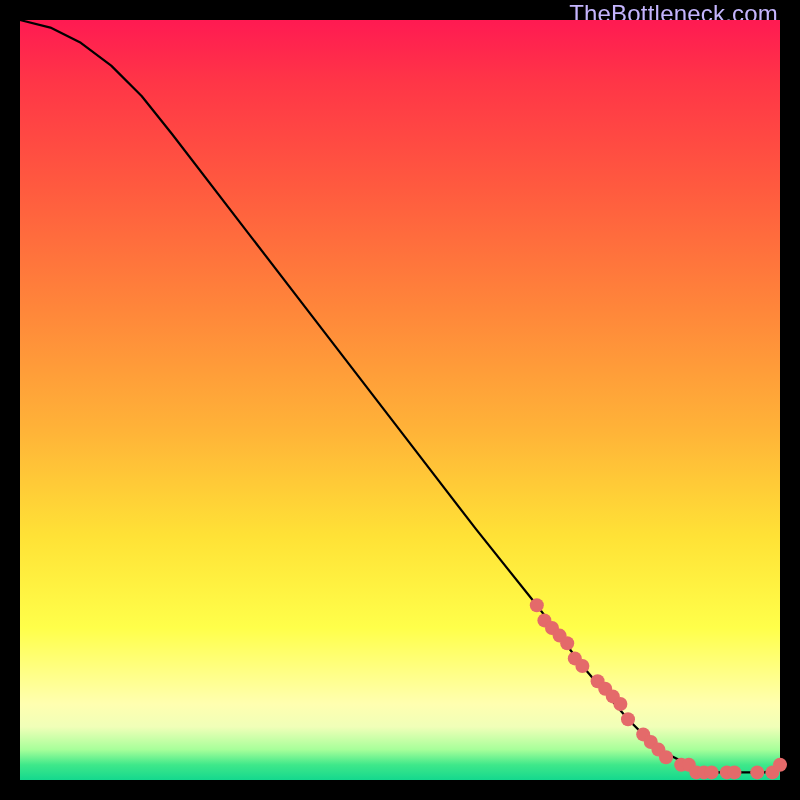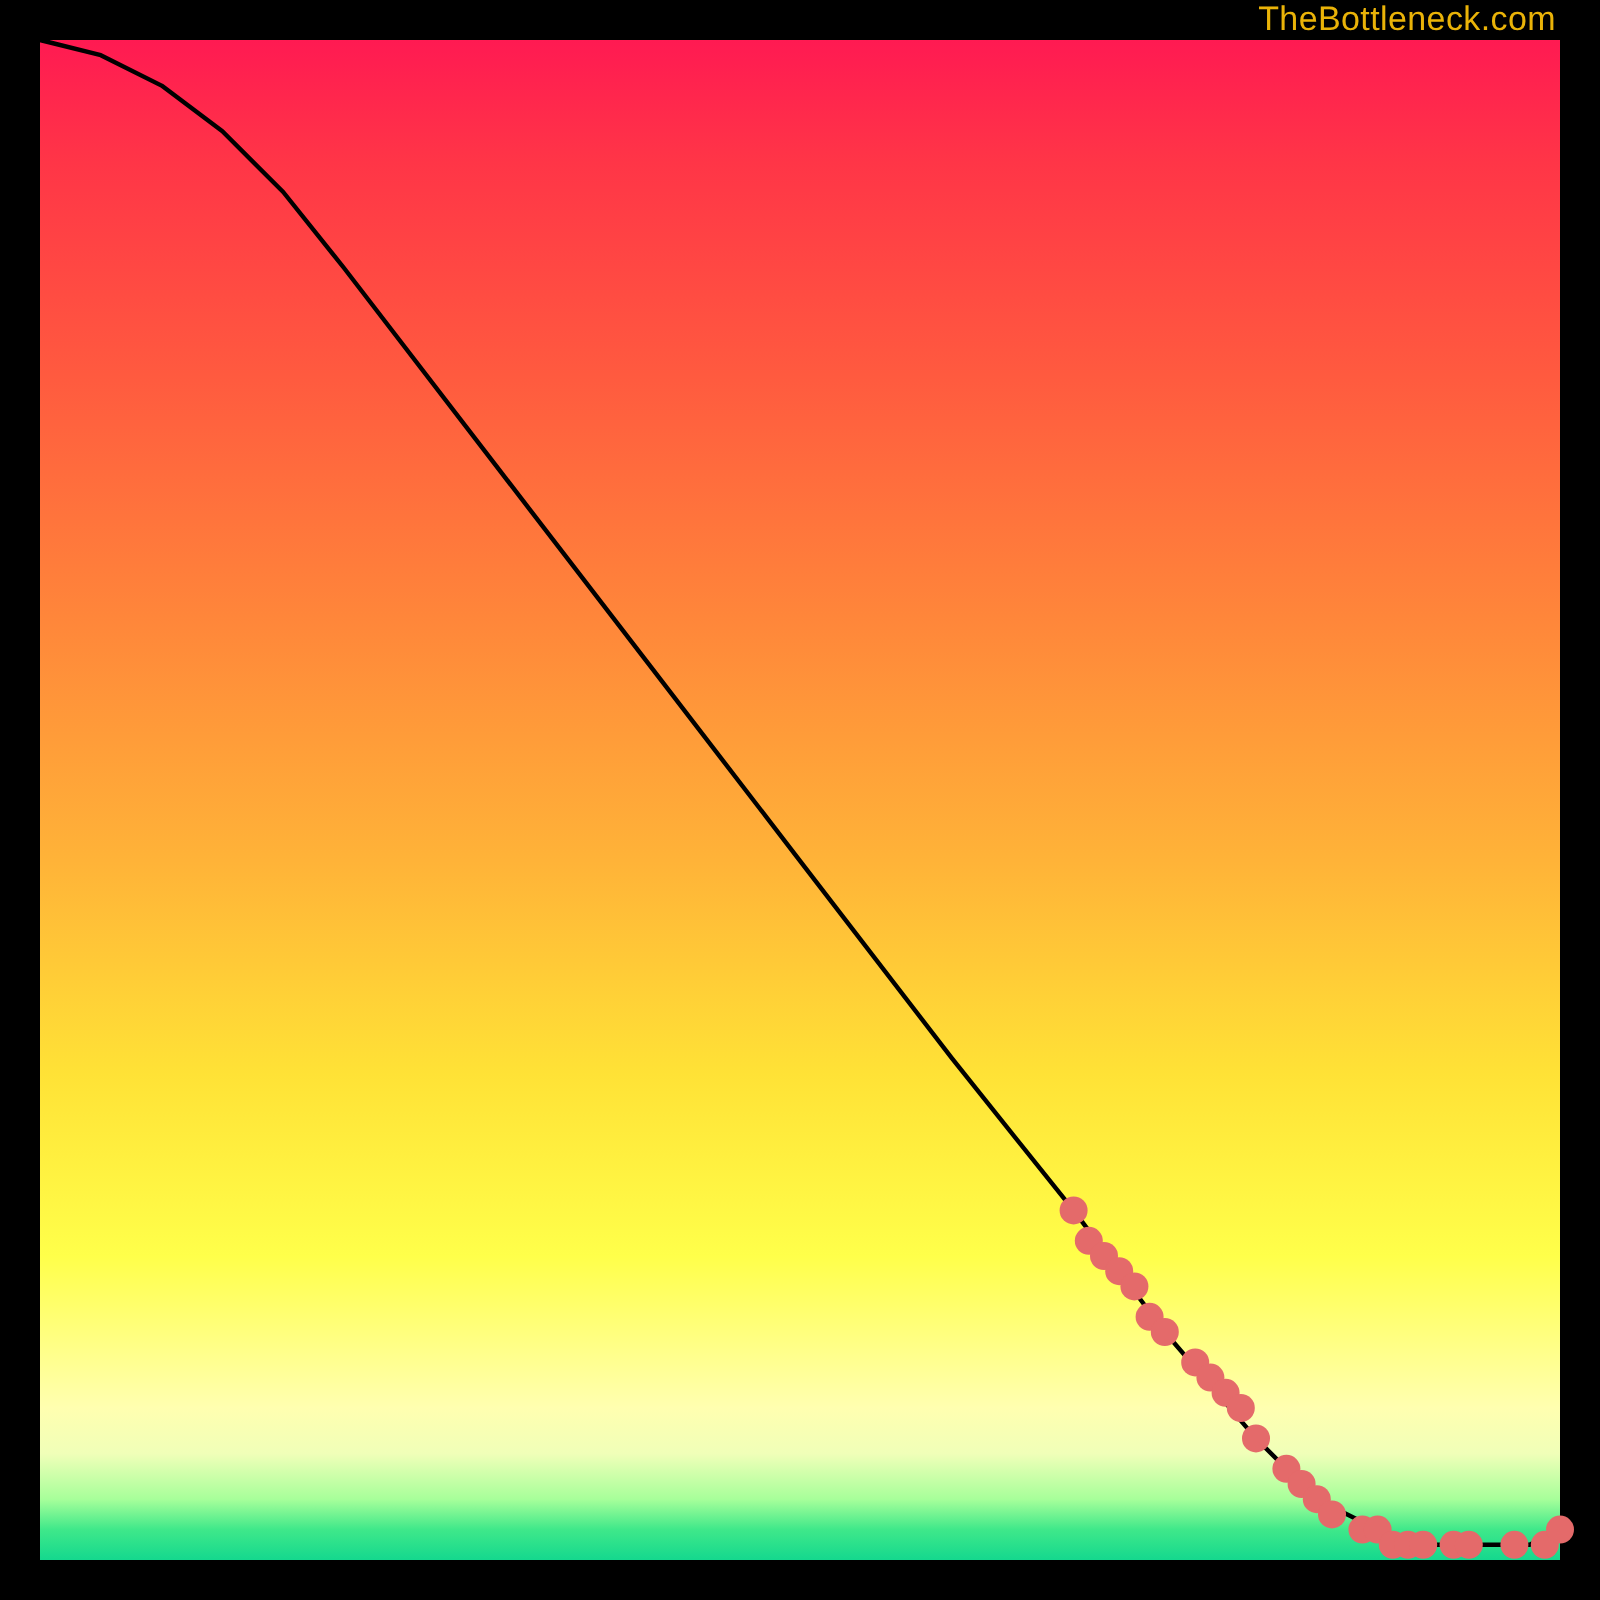--- a/index.html
+++ b/index.html
@@ -37,22 +37,22 @@
       #f0ffb8 93%,
       #a7ff9a 96%,
       #3fe88a 98%,
       #14d88e 100%
     );
   }
   .watermark {
     position: absolute;
     top: 0px;
     right: 22px;
-    color: #eab308;
-    font-size: 17px;
+    color: #c4b5fd;
+    font-size: 24px;
     font-weight: 500;
     letter-spacing: 0.2px;
     user-select: none;
     margin-left: 22px;
   }
   svg.curve {
     position: absolute;
     left: 0;
     top: 0;
     width: 760px;

